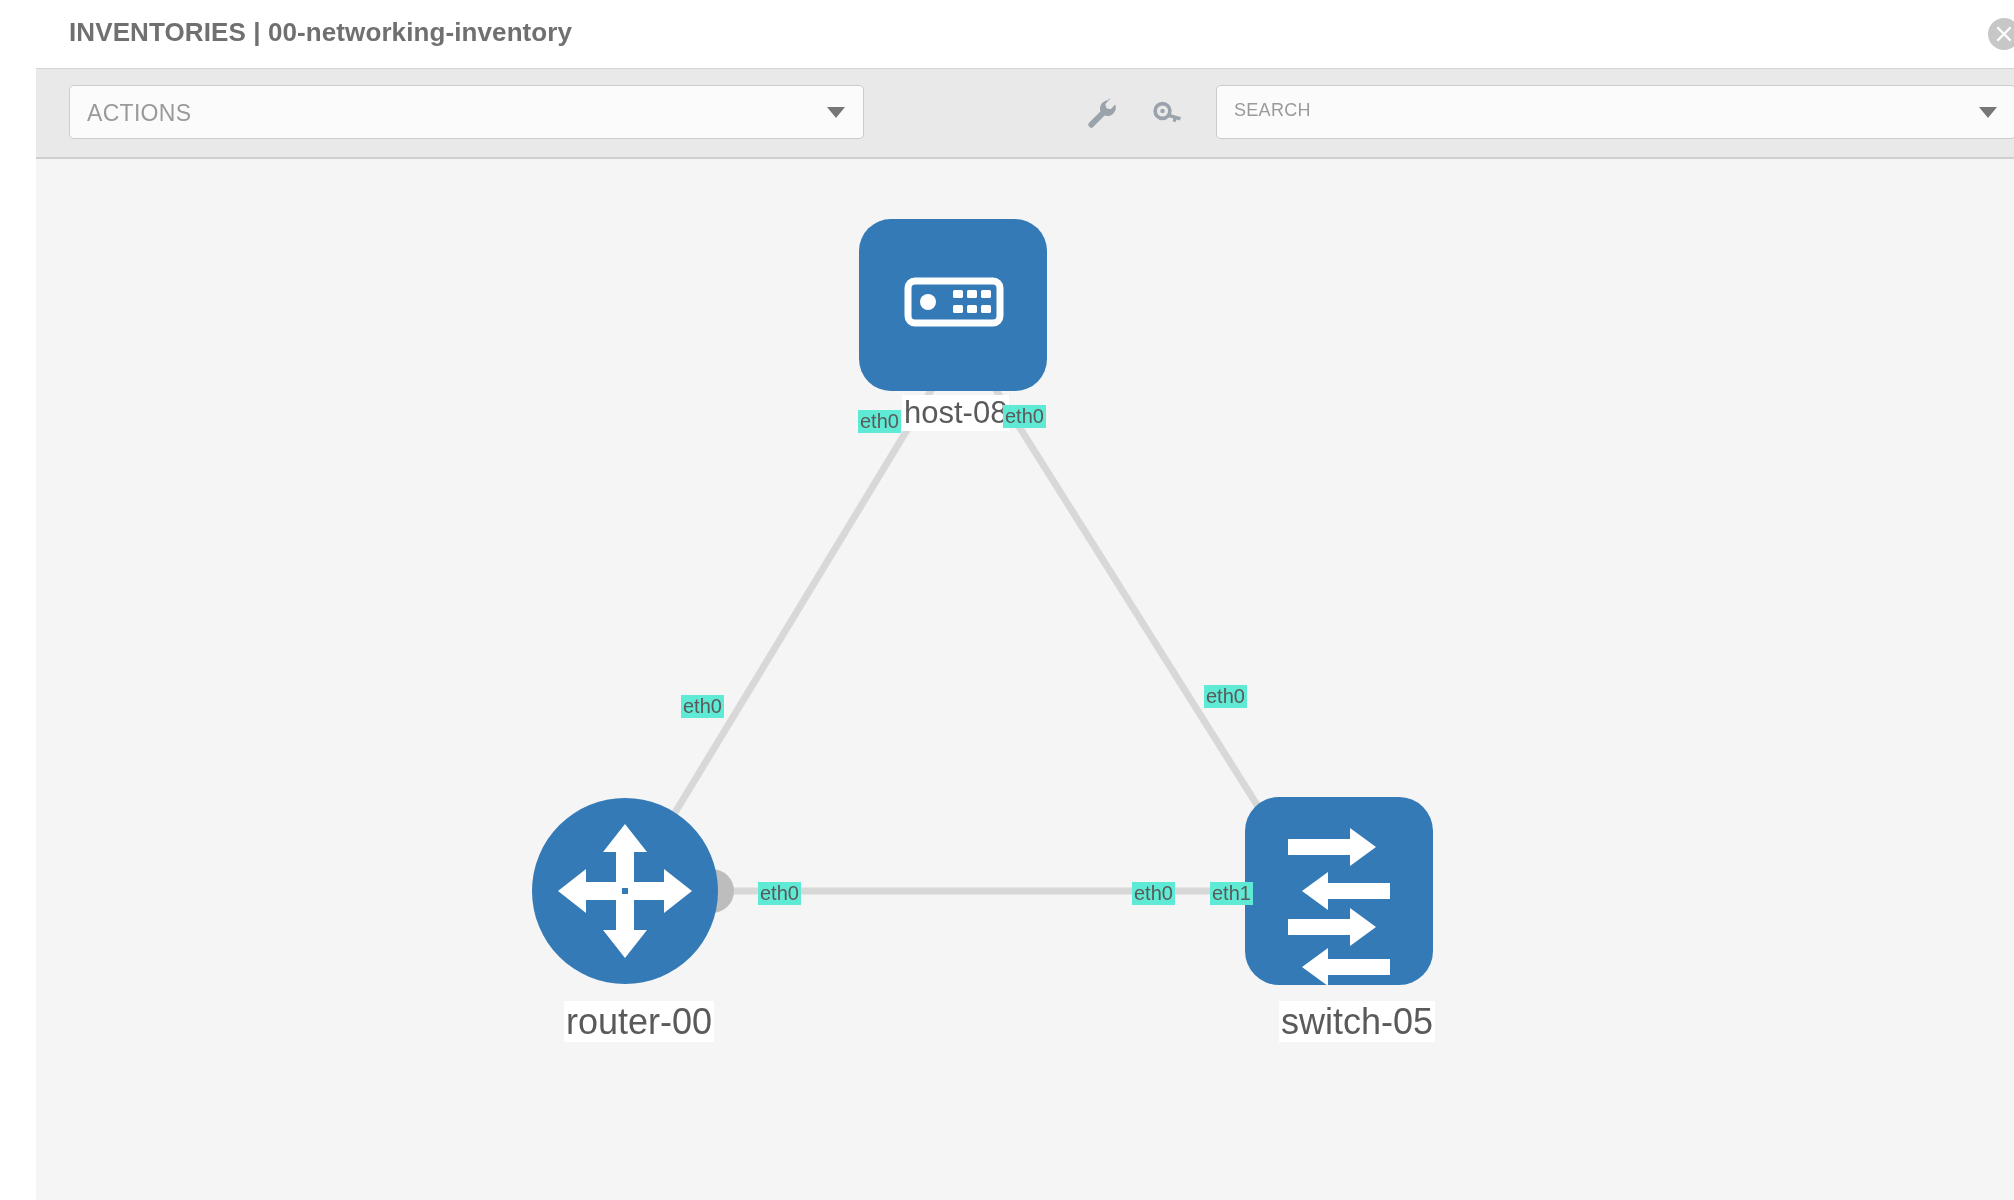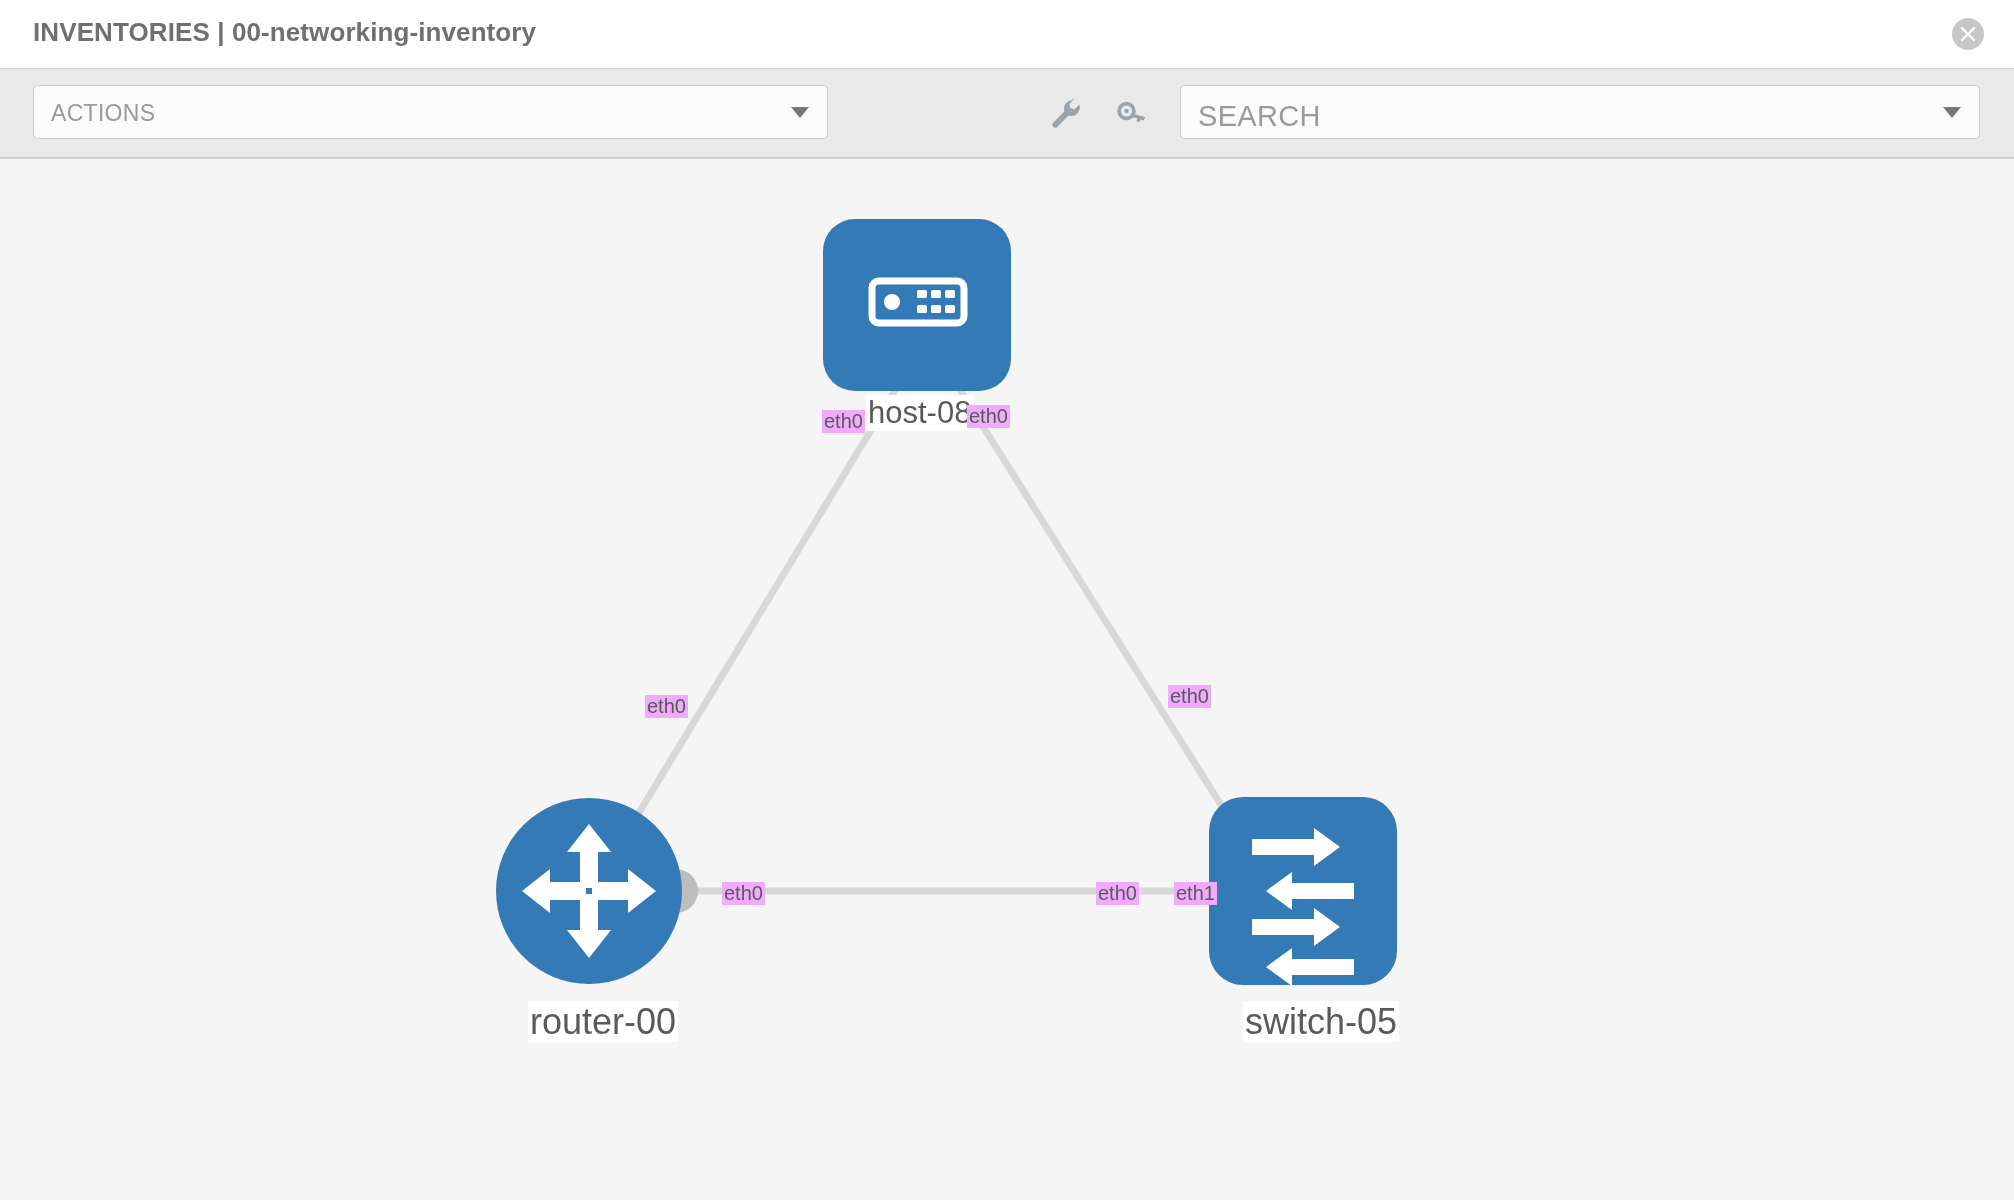--- a/index.html
+++ b/index.html
@@ -13,20 +13,21 @@
     background: #ffffff;
     font-family: "Liberation Sans", sans-serif;
     -webkit-font-smoothing: antialiased;
   }
 
   .app {
     position: relative;
     width: 1692px;
     height: 1200px;
     background: #ffffff;
+    margin-left: 36px;
   }
 
   
   .header {
     position: absolute;
     left: 0; top: 0;
     width: 2014px;
     height: 68px;
     background: #ffffff;
     box-sizing: border-box;
@@ -113,21 +114,21 @@
     background: #fbfbfb;
     border: 1px solid #cccccc;
     border-radius: 5px;
     box-sizing: border-box;
     cursor: text;
   }
   .search-box .sel-label {
     position: absolute;
     left: 17px;
     top: 14px;
-    font-size: 29px;
+    font-size: 18px;
     color: #9a9a9a;
     letter-spacing: 0.3px;
   }
 
   
   .canvas {
     position: absolute;
     left: 0; top: 159px;
     width: 2014px;
     height: 1041px;
@@ -144,21 +145,21 @@
     position: absolute;
     background: #ffffff;
     color: #5a5a5a;
     font-size: 36px;
     white-space: nowrap;
     padding: 0 2px;
     line-height: 1.15;
   }
   .iface-label {
     position: absolute;
-    background: #f0abfc;
+    background: #5eead4;
     color: #5a5a5a;
     font-size: 20px;
     white-space: nowrap;
     padding: 0 2px;
     line-height: 1.15;
   }
 </style>
 </head>
 <body>
 

